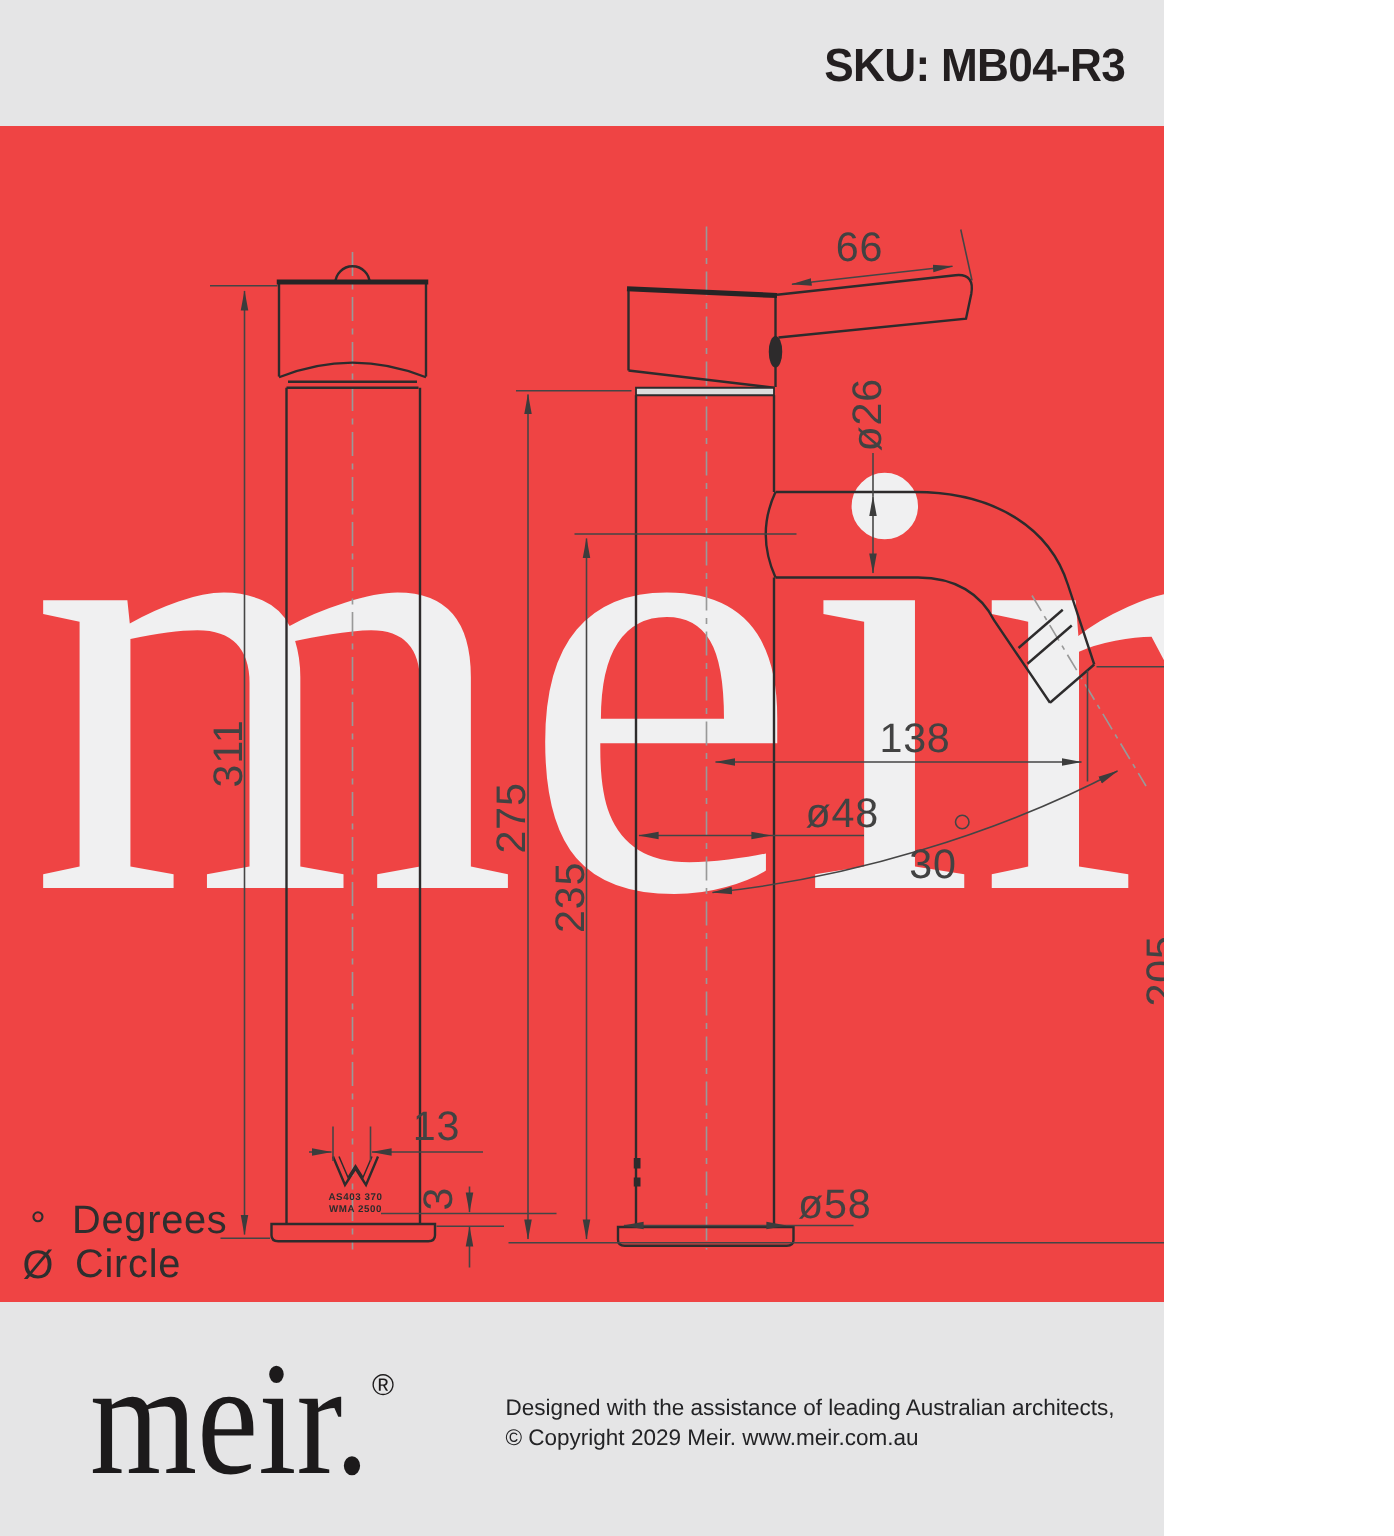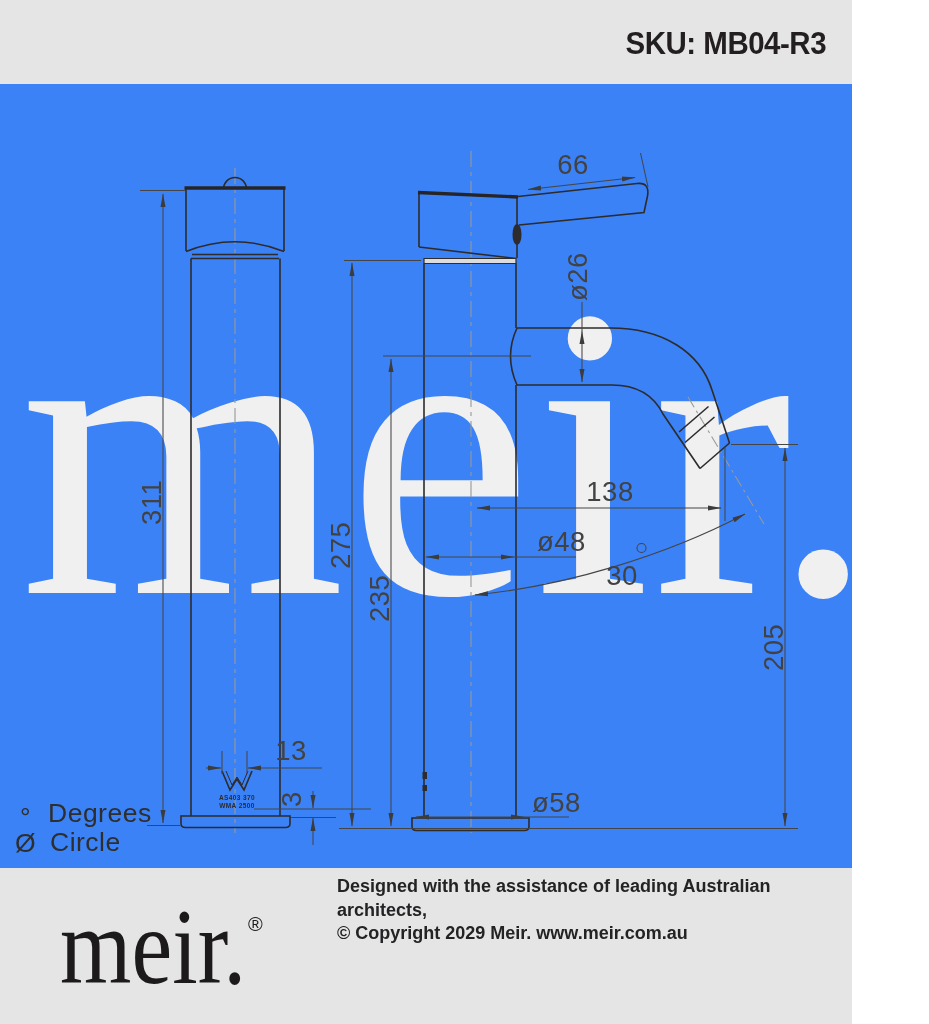--- a/index.html
+++ b/index.html
@@ -1,16 +1,16 @@
 <!DOCTYPE html>
 <html><head>
 <meta charset="utf-8">
 <style>
   html,body{margin:0;padding:0;background:#fff;}
-  .page{position:relative;width:852px;height:1024px;background:#3b82f6;overflow:hidden;
+  .page{position:relative;width:776px;height:1024px;background:#ef4444;overflow:hidden;
         font-family:"Liberation Sans",sans-serif;}
   
   .bar{position:absolute;left:0;width:929px;background:#e5e5e6;}
   .bar.top{top:0;height:84px;}
   .bar.bottom{top:868px;height:156px;}
   .sku{position:absolute;top:0;right:26px;height:84px;line-height:88px;
        font-size:31px;font-weight:bold;color:#231f20;letter-spacing:-.5px;
        transform:scaleX(.95);transform-origin:right center;}
   
   .wm{position:absolute;left:20px;top:243px;font-family:"Liberation Serif",serif;
@@ -22,22 +22,22 @@
           fill:#424242;letter-spacing:.5px;}
   .legtxt{font-family:"Liberation Sans",sans-serif;font-size:26.5px;font-weight:300;
           fill:#2e2e2e;letter-spacing:.5px;}
   .certtxt{font-family:"Liberation Sans",sans-serif;font-size:6.5px;font-weight:bold;
            fill:#2d2b2c;letter-spacing:.4px;}
   
   .logo{position:absolute;left:60px;top:893px;font-family:"Liberation Serif",serif;
         font-size:108px;line-height:1;color:#1c1a1b;transform:scaleX(.85);
         transform-origin:left top;white-space:nowrap;}
   .reg{position:absolute;left:248px;top:913px;font-size:20px;color:#1c1a1b;}
-  .ftext{position:absolute;left:337px;top:875px;font-size:18px;line-height:1.31;
-         color:#232325;font-weight:bold;}
+  .ftext{position:absolute;left:337px;top:929px;font-size:15px;line-height:1.31;
+         color:#232325;}
   .ftext span{display:block;}
 </style>
 </head>
 <body>
 
 <div class="page">
 
   <div class="bar top"></div>
   <div class="sku">SKU: MB04-R3</div>
 

